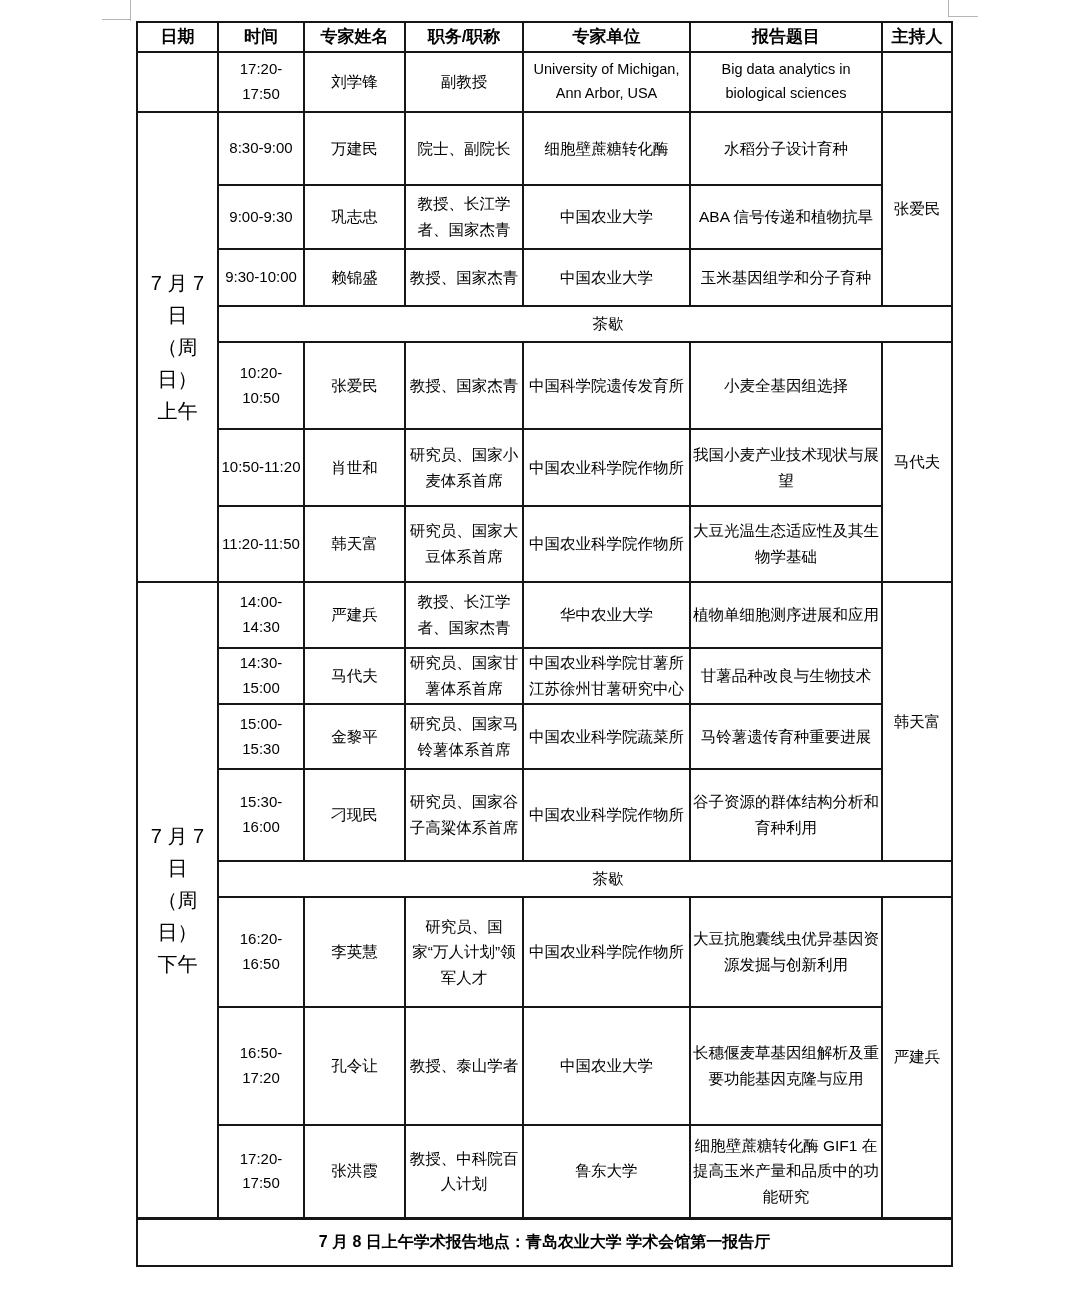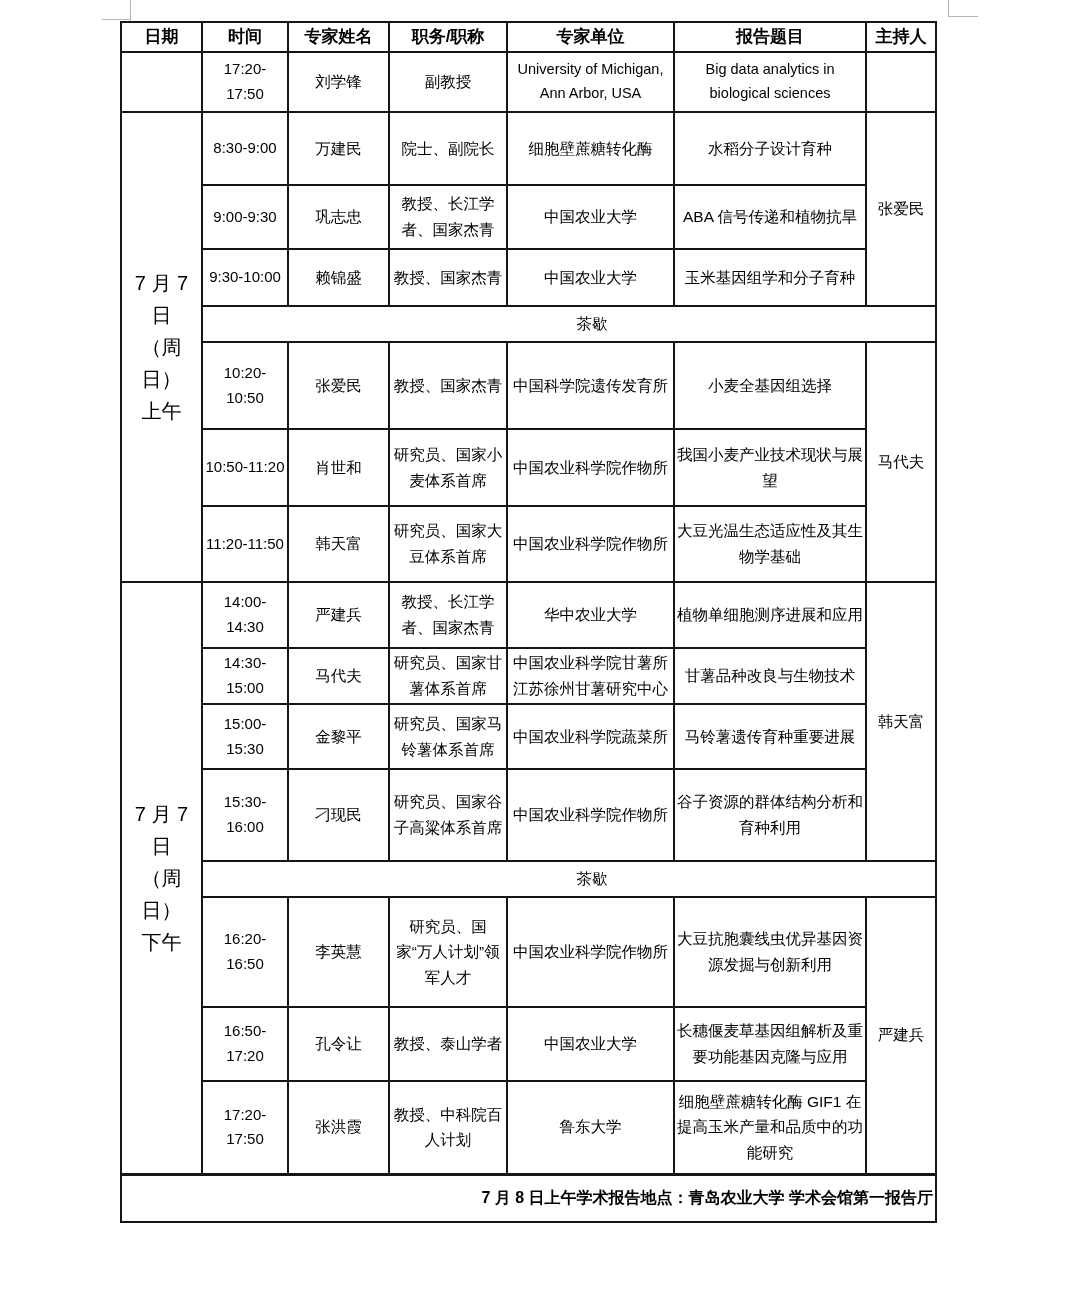--- a/index.html
+++ b/index.html
@@ -11,21 +11,21 @@
     position:relative;
     overflow:hidden;
   }
   .grid-remnant{position:absolute;background:#b5b5b5;}
   #gr-left-v{left:130px;top:0;width:1px;height:21px;}
   #gr-left-h{left:102px;top:19px;width:29px;height:1px;}
   #gr-right-v{left:948px;top:0;width:1px;height:17px;}
   #gr-right-h{left:948px;top:16px;width:30px;height:1px;}
 
   table.schedule{
-    position:absolute;left:120px;top:21px;
+    position:absolute;left:136px;top:21px;
     width:817px;
     border-collapse:collapse;
     table-layout:fixed;
     border:2px solid #161616;
   }
   th,td{
     border:2px solid #161616;
     text-align:center;
     vertical-align:middle;
     padding:1px 2px;
@@ -34,21 +34,20 @@
   }
   th{font-weight:bold;font-size:17px;line-height:1.2;}
   td{font-size:15.5px;font-weight:normal;}
   td.time-cell{font-size:15px;}
   td.date-cell{white-space:pre-line;font-size:20px;line-height:1.6;}
   td.en-cell{font-size:14.5px;}
   td.tea-cell{font-size:15.5px;padding-left:48px;}
   td.footer-cell{
     font-weight:bold;font-size:16px;
     border-top:3px solid #161616;
-    text-align:right;
   }
 </style>
 </head>
 <body>
 
 <div class="grid-remnant" id="gr-left-v"></div>
 <div class="grid-remnant" id="gr-left-h"></div>
 <div class="grid-remnant" id="gr-right-v"></div>
 <div class="grid-remnant" id="gr-right-h"></div>
 
@@ -183,21 +182,21 @@
 
   <tr style="height:110px">
     <td class="time-cell">16:20-16:50</td>
     <td>李英慧</td>
     <td>研究员、国家“万人计划”领军人才</td>
     <td>中国农业科学院作物所</td>
     <td>大豆抗胞囊线虫优异基因资源发掘与创新利用</td>
     <td rowspan="3">严建兵</td>
   </tr>
 
-  <tr style="height:74px">
+  <tr style="height:118px">
     <td class="time-cell">16:50-17:20</td>
     <td>孔令让</td>
     <td>教授、泰山学者</td>
     <td>中国农业大学</td>
     <td>长穗偃麦草基因组解析及重要功能基因克隆与应用</td>
   </tr>
 
   <tr style="height:93px">
     <td class="time-cell">17:20-17:50</td>
     <td>张洪霞</td>

